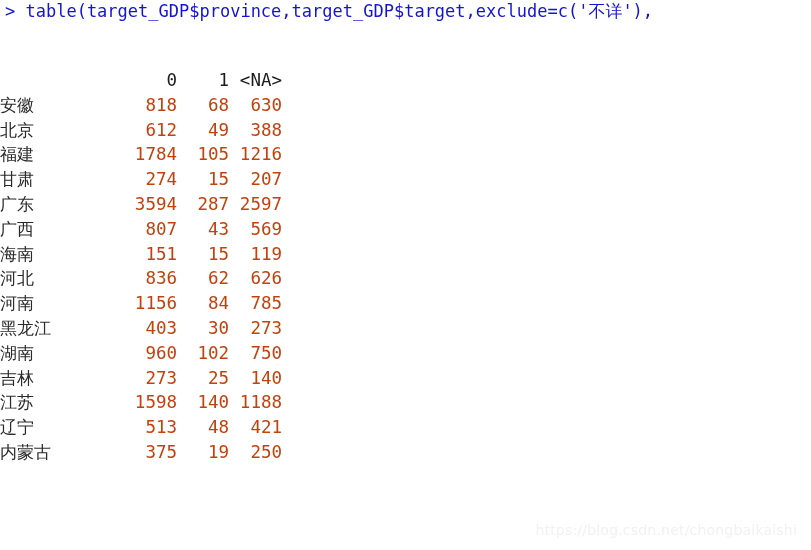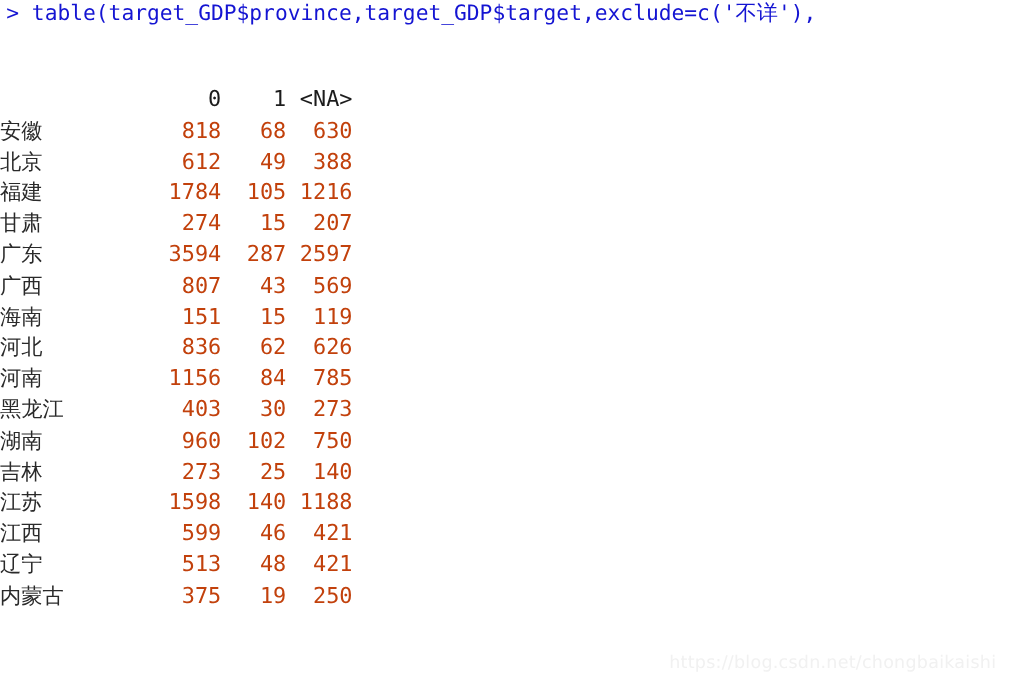--- a/index.html
+++ b/index.html
@@ -139,23 +139,20 @@
     <div class="trow">
       <span class="tname">湖南</span><span class="tnum c0">960</span><span class="tnum c1">102</span><span class="tnum c2">750</span>
     </div>
     <div class="trow">
       <span class="tname">吉林</span><span class="tnum c0">273</span><span class="tnum c1">25</span><span class="tnum c2">140</span>
     </div>
     <div class="trow">
       <span class="tname">江苏</span><span class="tnum c0">1598</span><span class="tnum c1">140</span><span class="tnum c2">1188</span>
     </div>
     <div class="trow">
-      <span class="tname">江西</span><span class="tnum c0">599</span><span class="tnum c1">46</span><span class="tnum c2">421</span>
-    </div>
-    <div class="trow">
       <span class="tname">辽宁</span><span class="tnum c0">513</span><span class="tnum c1">48</span><span class="tnum c2">421</span>
     </div>
     <div class="trow">
       <span class="tname">内蒙古</span><span class="tnum c0">375</span><span class="tnum c1">19</span><span class="tnum c2">250</span>
     </div>
 
   </div>
 
   <div class="watermark">https://blog.csdn.net/chongbaikaishi</div>
 

